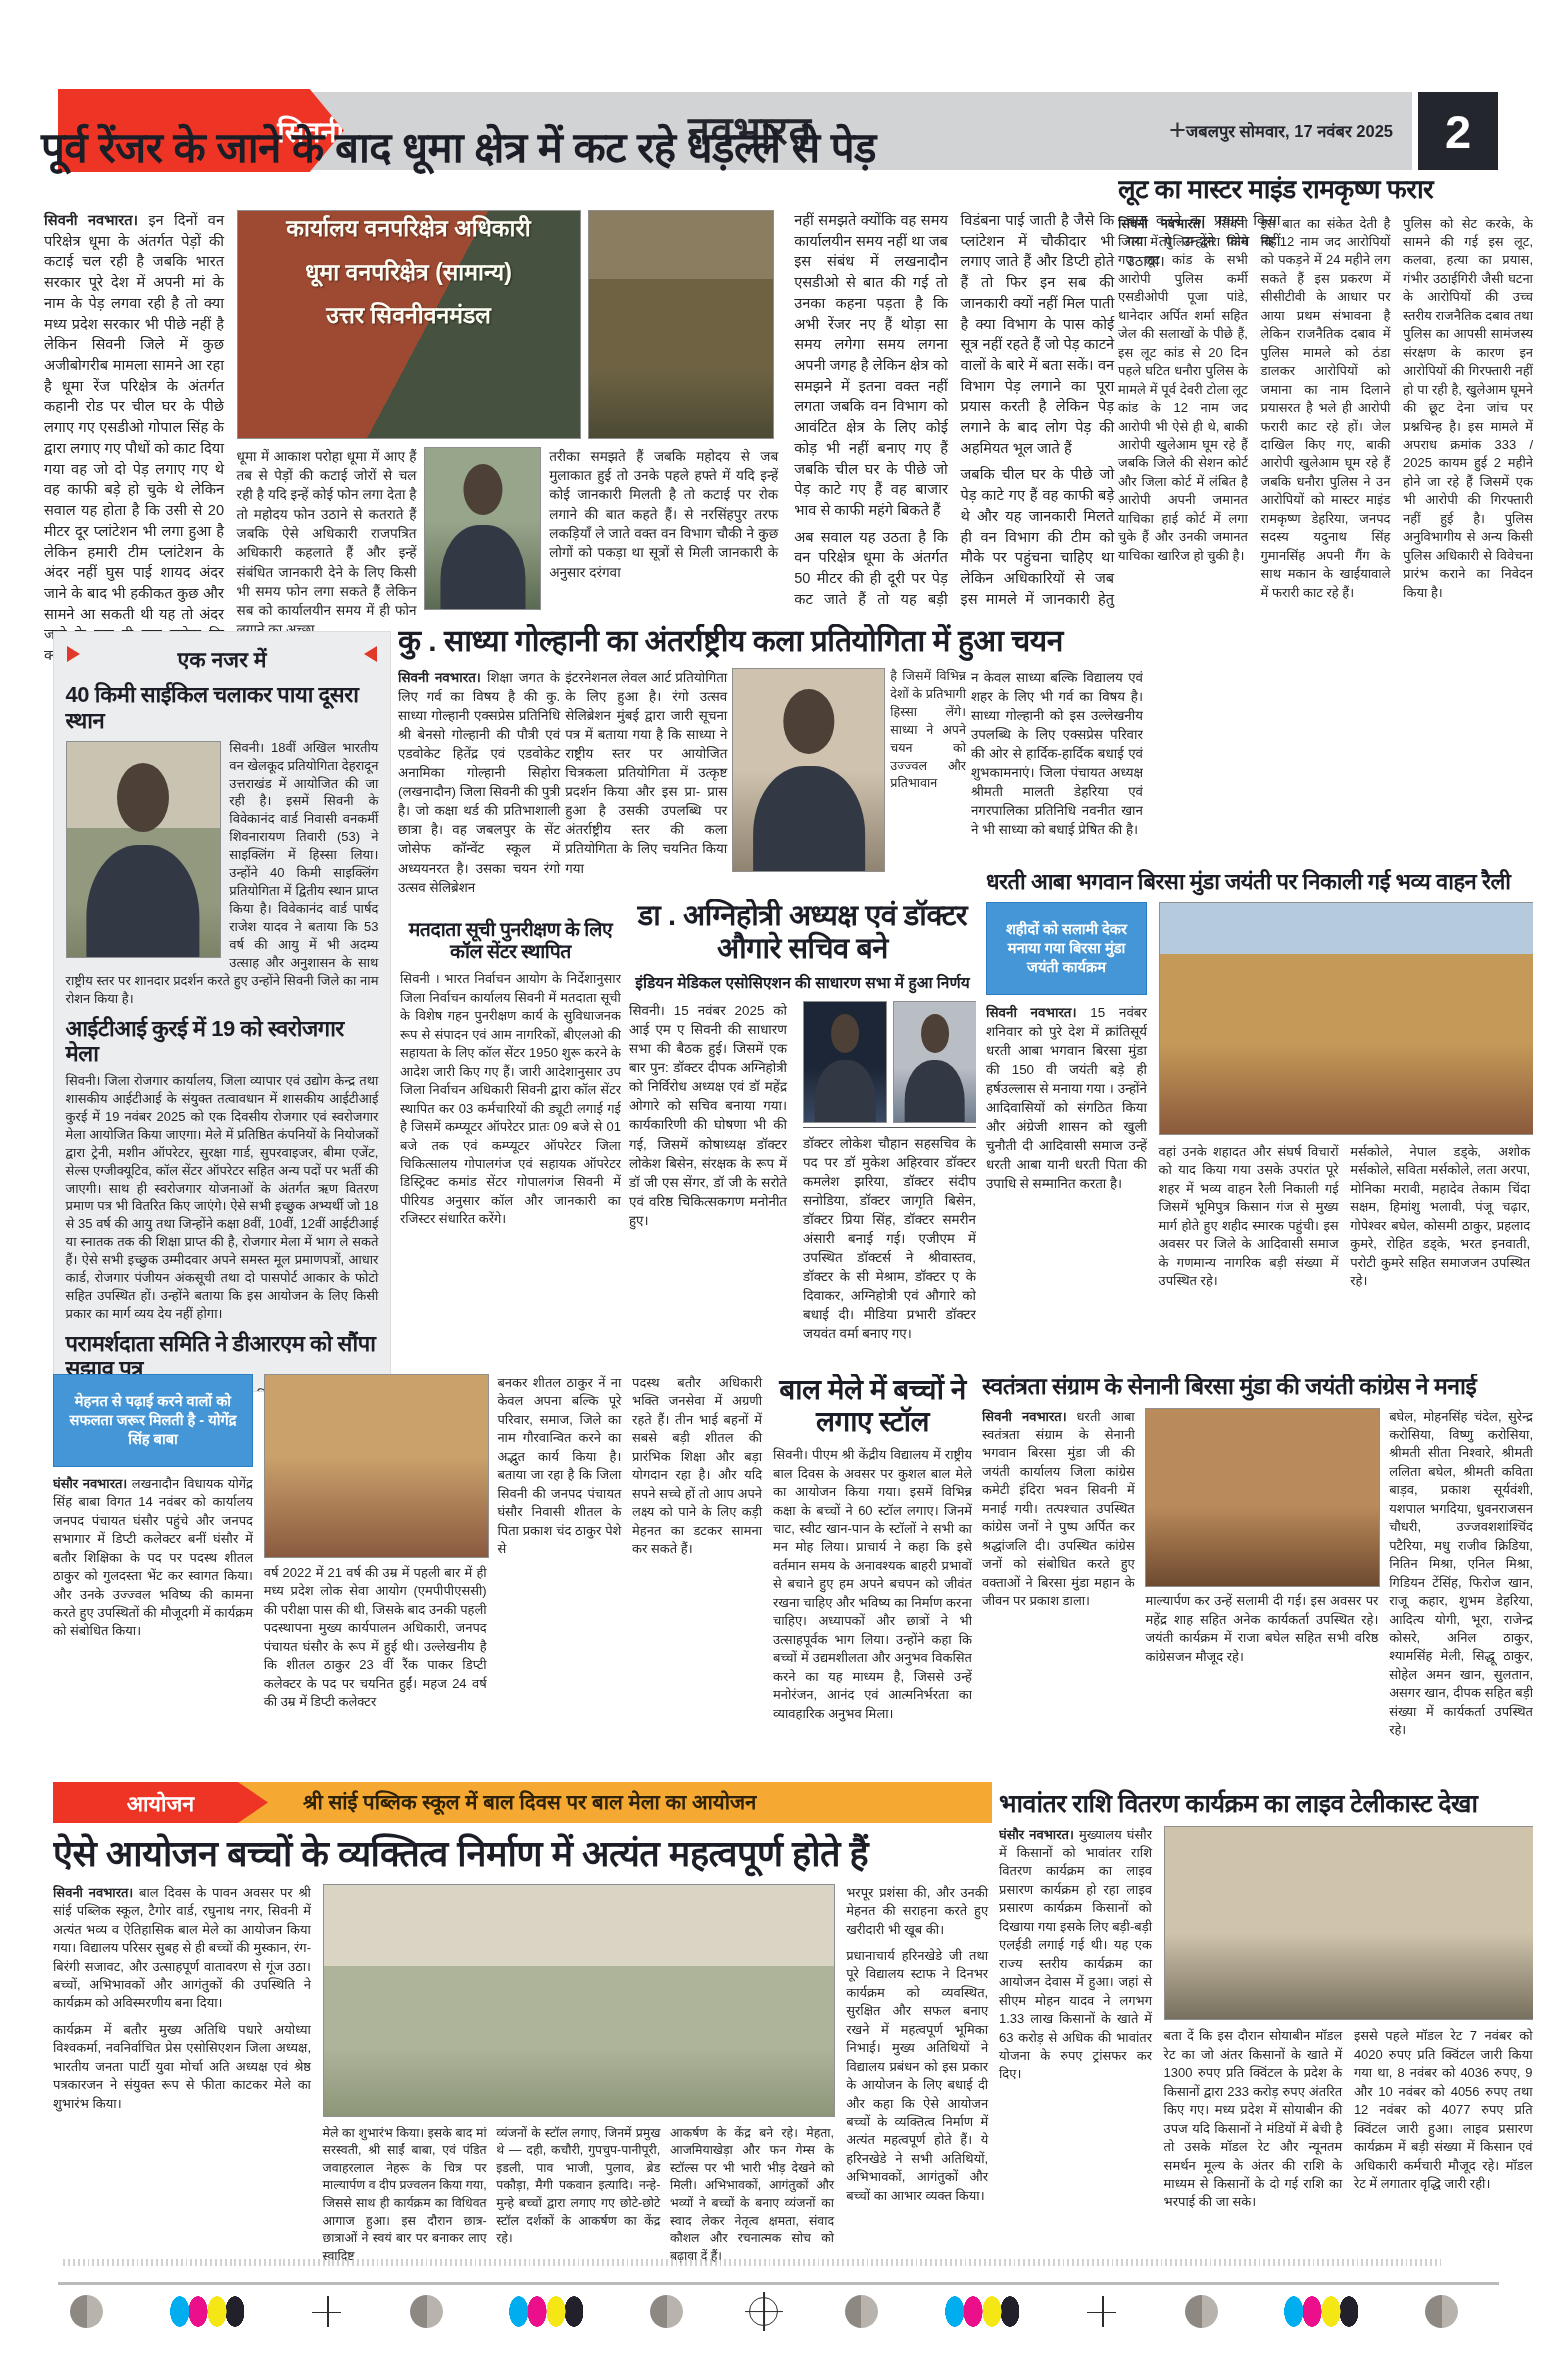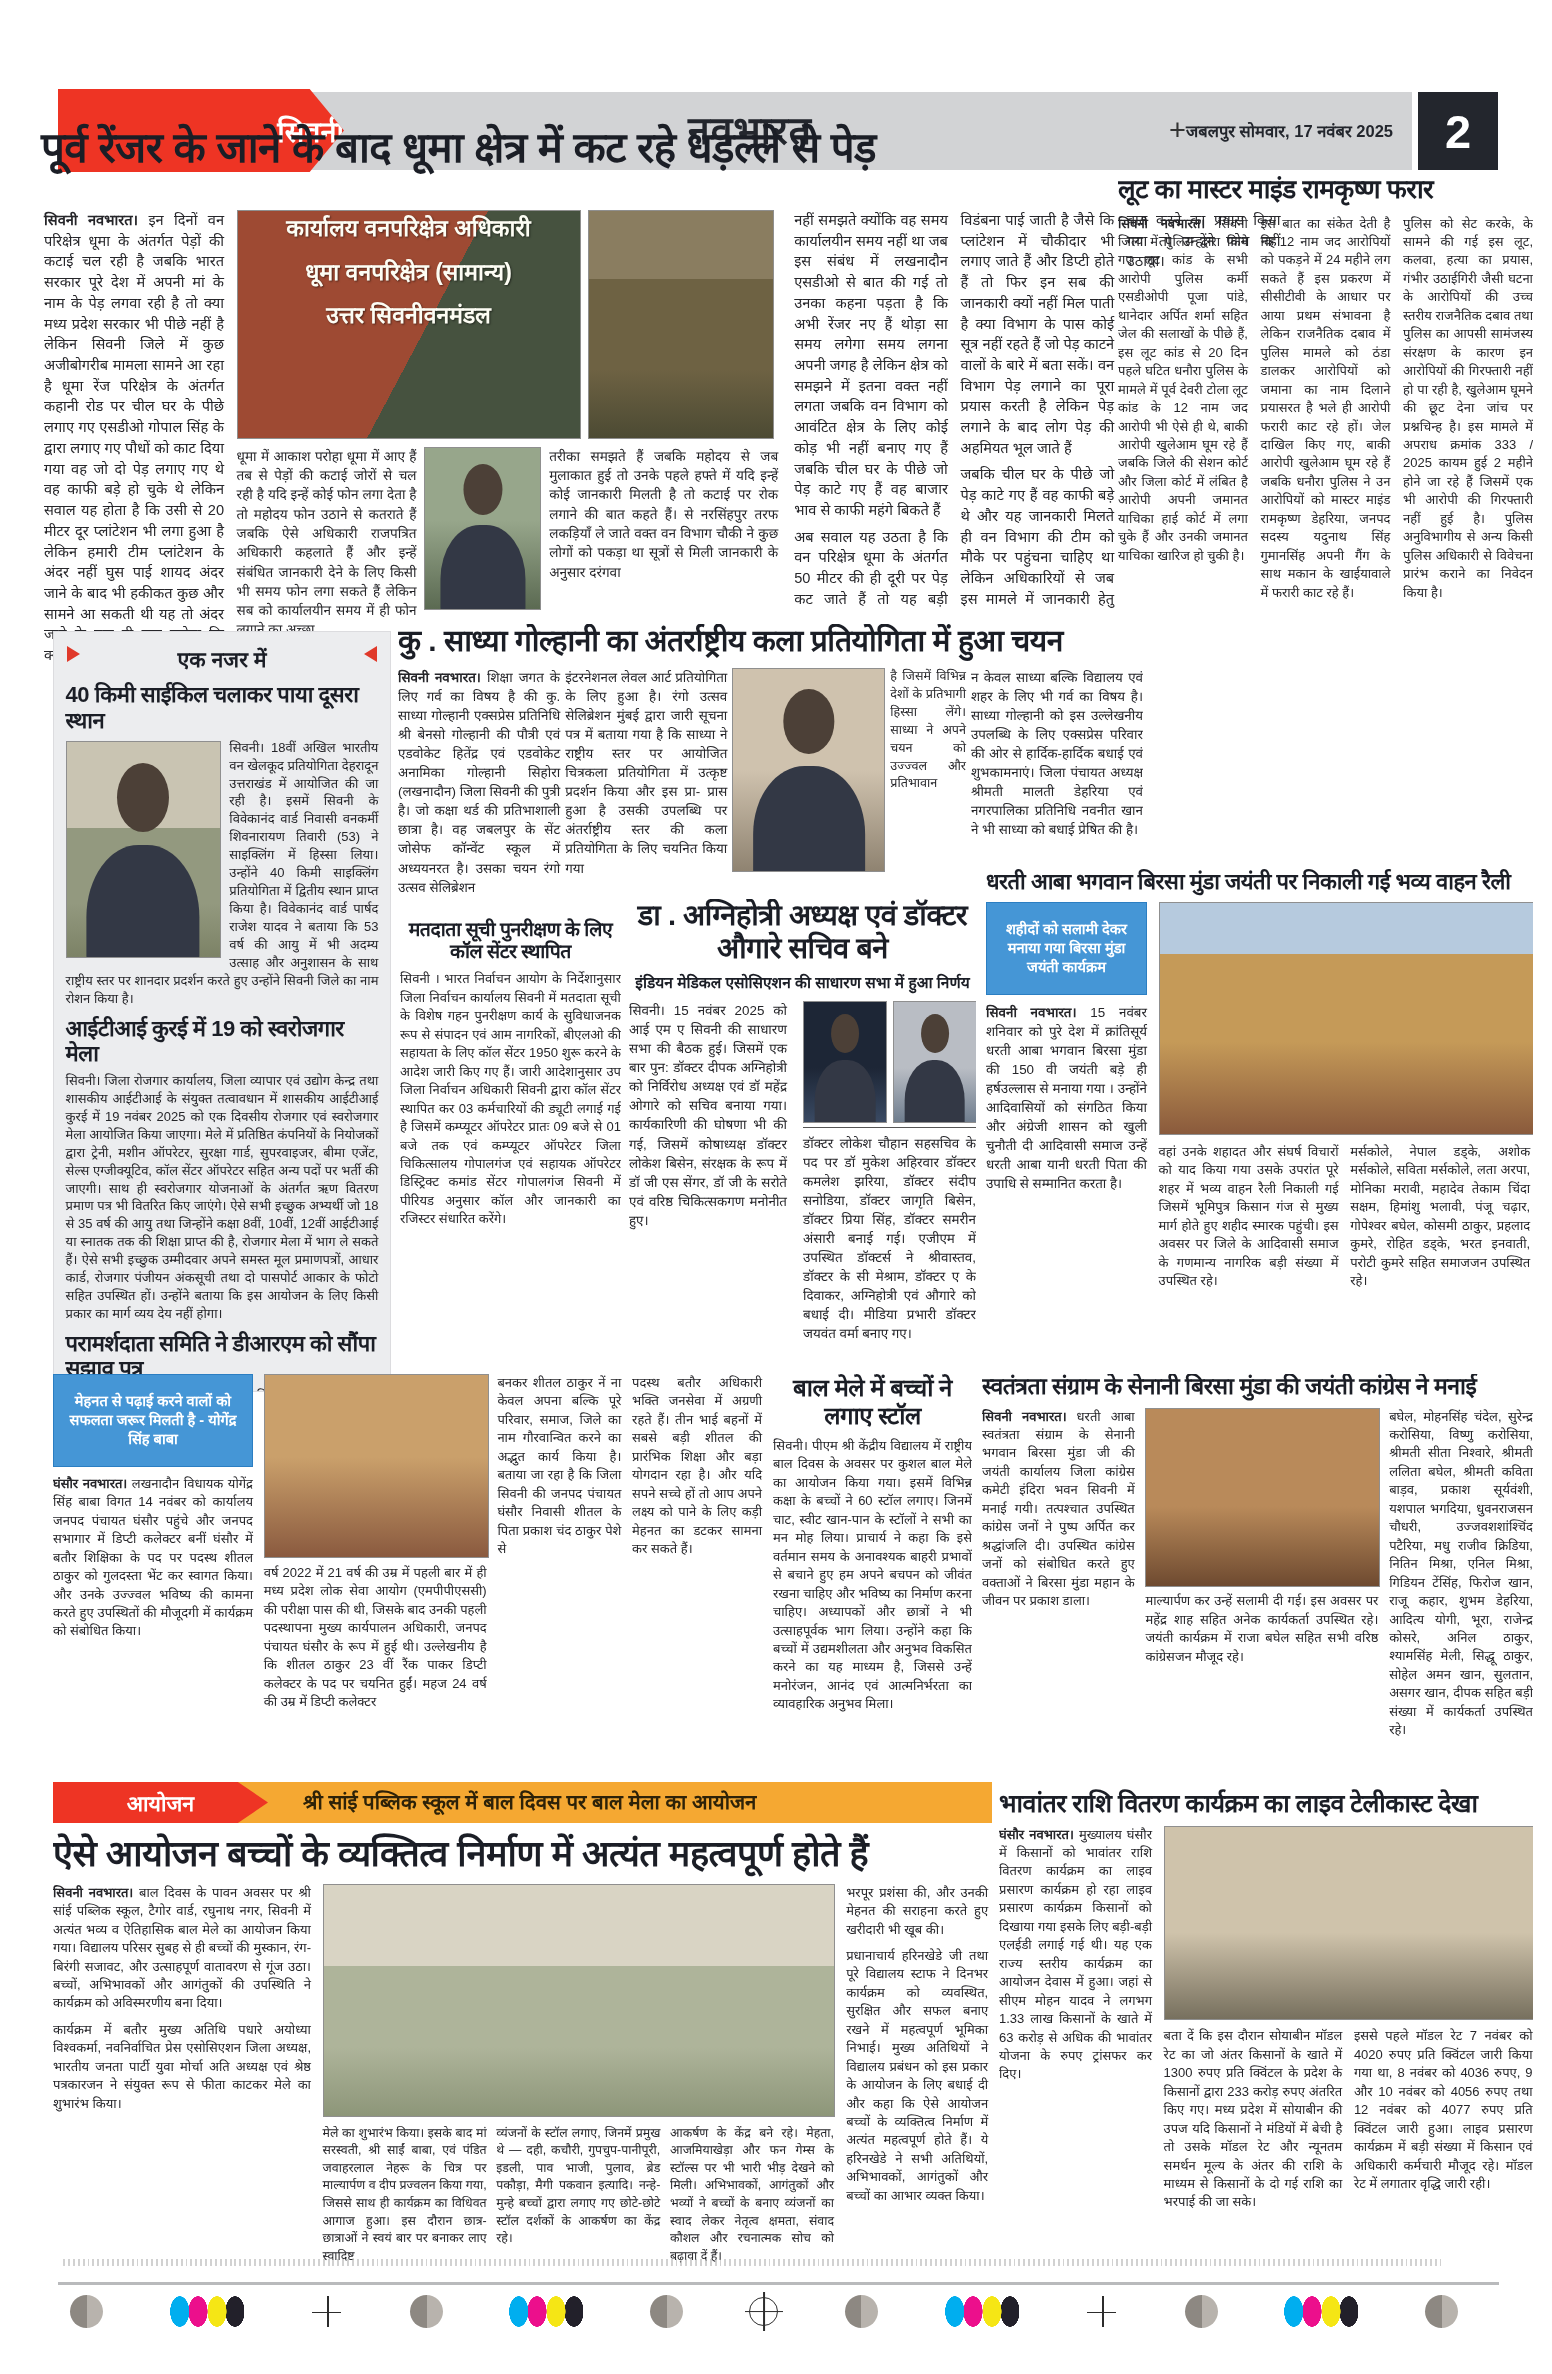--- a/index.html
+++ b/index.html
@@ -102,21 +102,21 @@
   
   .collector{left:53px;top:1374px;width:710px;height:398px;}
   .collector .hl{font-size:31px;white-space:nowrap;margin-bottom:9.7px;}
   .coll-row{display:flex;gap:10.7px;}
   .coll-row .bt{font-size:13px;}
   .coll-a{width:200px;flex:none;}
   .coll-a .bluebox{height:93px;font-size:14.6px;margin-bottom:7.8px;}
   .coll-photo{width:223px;height:182px;background:linear-gradient(180deg,#caa06b 0 45%,#8a5a3f 100%);margin-bottom:5.8px;}
   
   .stall{left:773px;top:1374px;width:199px;height:398px;}
-  .stall .hl{font-size:24px;text-align:center;margin-bottom:7.8px;}
+  .stall .hl{font-size:28px;text-align:center;margin-bottom:7.8px;}
   .stall .bt{font-size:13px;}
   
   .birsa{left:982px;top:1374px;width:551px;height:398px;}
   .birsa .hl{font-size:23px;margin-bottom:7.8px;line-height:1.12;}
   .birsa-row{display:flex;gap:10.7px;}
   .birsa-row .bt{font-size:13px;}
   .birsa-mid{width:233px;flex:none;}
   .congress-photo{width:233px;height:177px;background:linear-gradient(180deg,#b98a5a 0 55%,#6e4a30 100%);margin-bottom:5.8px;}
   
   .sai{left:53px;top:1782px;width:939px;height:493px;}

